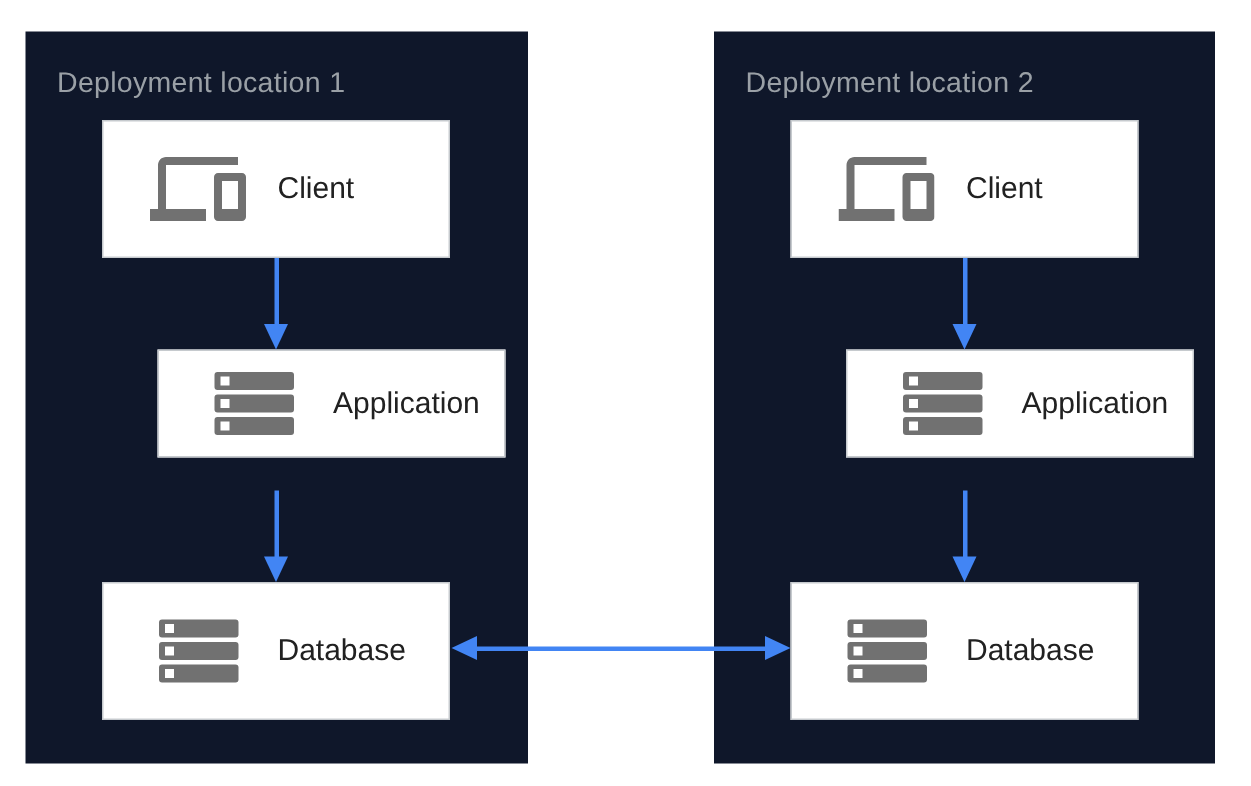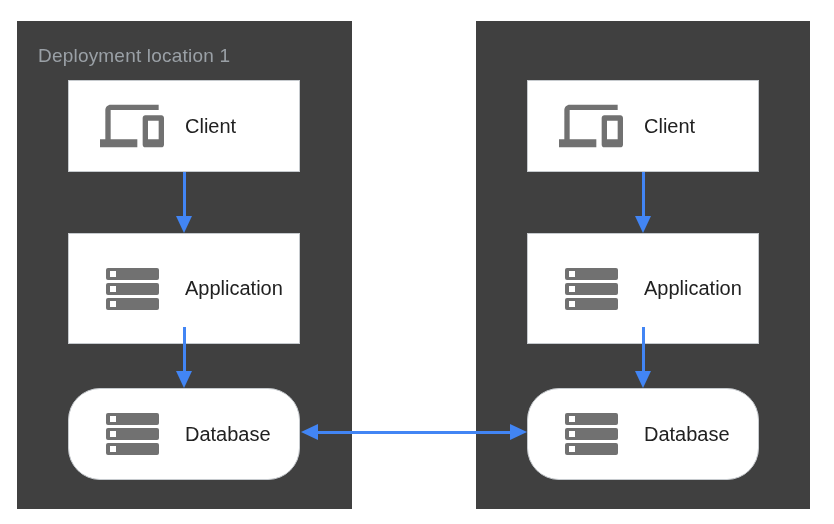--- a/index.html
+++ b/index.html
@@ -1,30 +1,30 @@
 <!DOCTYPE html>
 <html><head>
 <meta charset="utf-8">
 <style>
   html,body{margin:0;padding:0;background:#ffffff;font-family:"Liberation Sans",sans-serif;}
   .stage{position:relative;width:834px;height:524px;background:#ffffff;overflow:hidden;}
 
   
-  .panel{position:absolute;top:21px;height:488px;background:#404040;}
+  .panel{position:absolute;top:21px;height:488px;background:#0f172a;}
   .panel-1{left:17px;width:335px;}
   .panel-2{left:476px;width:334px;}
   .panel-title{position:absolute;left:21px;top:24px;margin:0;font-size:19px;font-weight:400;
                color:#9AA0A6;letter-spacing:.2px;white-space:nowrap;}
 
   
   .node{position:absolute;left:51px;width:232px;background:#ffffff;border:1px solid #C6CACE;
         box-sizing:border-box;display:flex;align-items:center;padding-left:31px;}
   .node-client{top:59px;height:92px;}
-  .node-app{top:212px;height:111px;}
-  .node-db{top:367px;height:92px;border-radius:32px;}
+  .node-app{top:212px;height:72px;margin-left:37px;}
+  .node-db{top:367px;height:92px;}
   .icon-wrap{width:64px;display:flex;align-items:center;flex:0 0 64px;}
   .node-label{margin-left:21px;font-size:20px;color:#212121;white-space:nowrap;}
 
   
   .server-icon{display:flex;flex-direction:column;gap:3px;}
   .server-bar{position:relative;width:53px;height:12px;background:#717171;border-radius:2px;}
   .server-bar::before{content:"";position:absolute;left:4px;top:3px;width:6px;height:6px;background:#ffffff;}
 
   
   .v-stem{position:absolute;left:166px;width:3px;height:45px;background:#4285F4;}
@@ -81,20 +81,21 @@
       <span class="v-stem"></span>
       <span class="v-head"></span>
     </div>
     <div class="varrow varrow-2">
       <span class="v-stem"></span>
       <span class="v-head"></span>
     </div>
   </section>
 
   <section class="panel panel-2">
+    <h2 class="panel-title">Deployment location 2</h2>
 
     <div class="node node-client">
       <span class="icon-wrap">
         <svg width="64" height="64" viewBox="0 0 24 24" fill="#717171" aria-hidden="true">
           <path d="M4 6h18V4H4c-1.1 0-2 .9-2 2v11H0v3h14v-3H4V6zm19 2h-6c-.55 0-1 .45-1 1v10c0 .55.45 1 1 1h6c.55 0 1-.45 1-1V9c0-.55-.45-1-1-1zm-1 9h-4v-7h4v7z"></path>
         </svg>
       </span>
       <span class="node-label">Client</span>
     </div>
 

